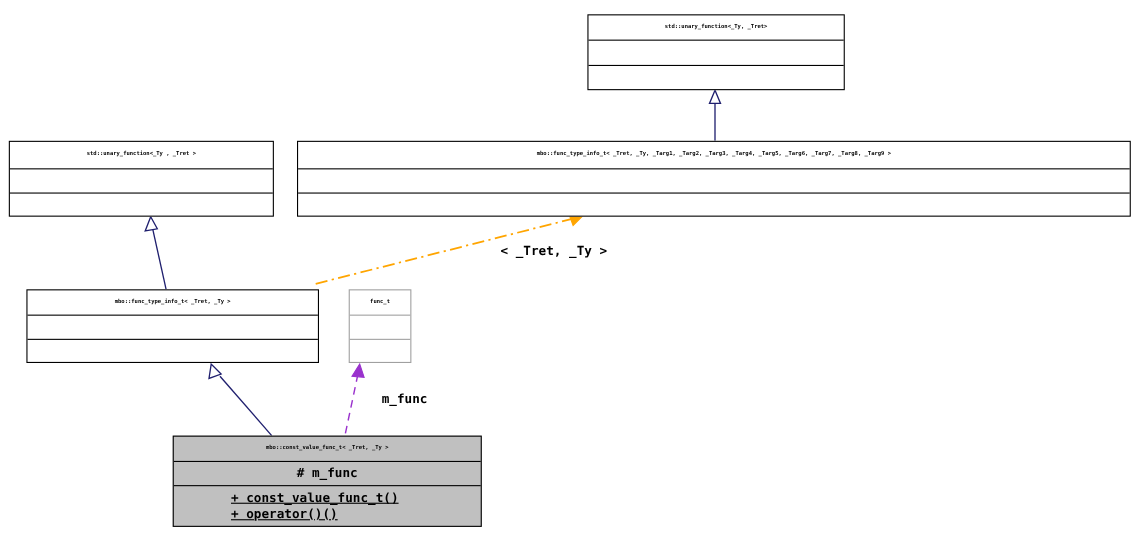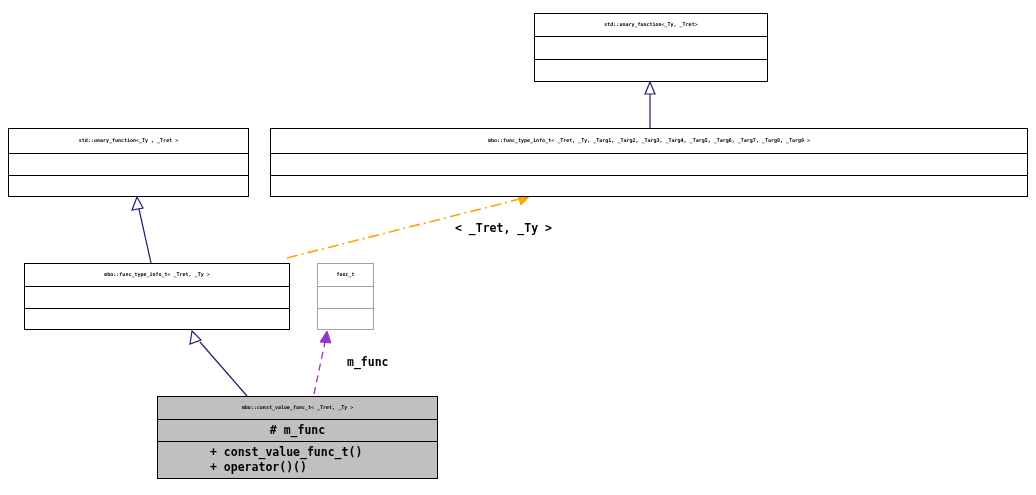--- a/index.html
+++ b/index.html
@@ -165,21 +165,21 @@
     <div class="compartment operations" style="height:21px;"></div>
   </div>
 
   <div class="node gray" style="left:157px; top:396px; width:281px; height:83px;">
     <div class="title" style="height: 22px; font-size: 5px;">mbo::const_value_func_t&lt; _Tret, _Ty &gt;</div>
     <div class="sep"></div>
     <div class="compartment left-items" style="height:21px;">
       <div class="item"># m_func</div>
     </div>
     <div class="sep"></div>
-    <div class="compartment methods" style="height:36px;">
+    <div class="compartment methods" style="height:36px;text-decoration:underline;">
       <div class="item">+ const_value_func_t()</div>
       <div class="item">+ operator()()</div>
     </div>
   </div>
 
   <div class="edge-label" style="left:455px; top:221px;">&lt; _Tret, _Ty &gt;</div>
 
   <div class="edge-label" style="left:333px; top:355px;margin-left:14px;">m_func</div>
 
 </div>

